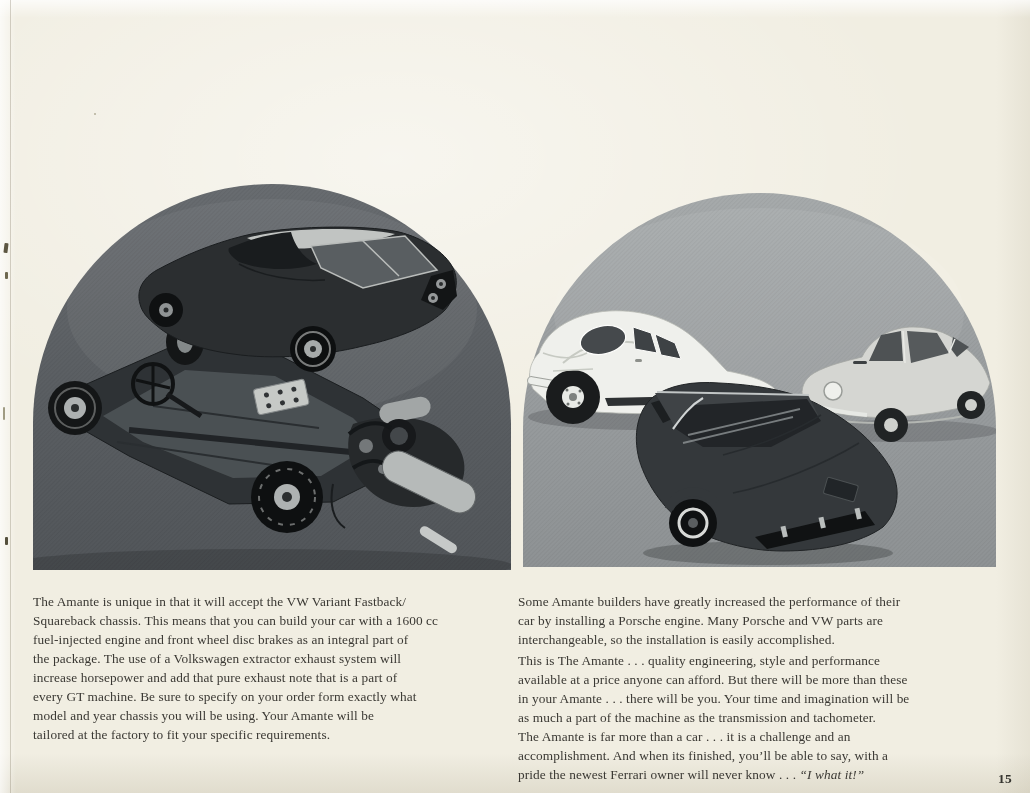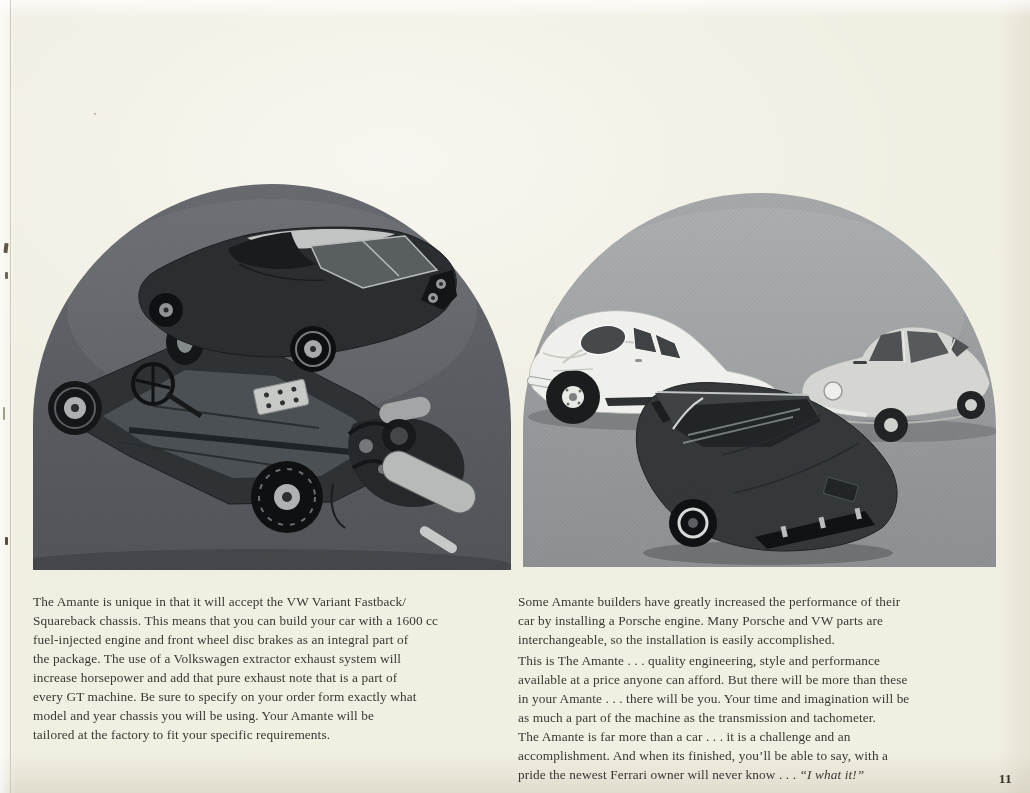--- a/index.html
+++ b/index.html
@@ -241,14 +241,14 @@
 interchangeable, so the installation is easily accomplished.</p>
     <p><span>This is The Amante . . . quality engineering, style and performance
 available at a price anyone can afford. But there will be more than these
 in your Amante . . . there will be you. Your time and imagination will be
 as much a part of the machine as the transmission and tachometer.
 The Amante is far more than a car . . . it is a challenge and an
 accomplishment. And when its finished, you’ll be able to say, with a
 pride the newest Ferrari owner will never know . . . </span><em>“I what it!”</em></p>
   </div>
 
-  <div class="pagenum">11</div>
+  <div class="pagenum">15</div>
 </div>
 
 </body></html>

